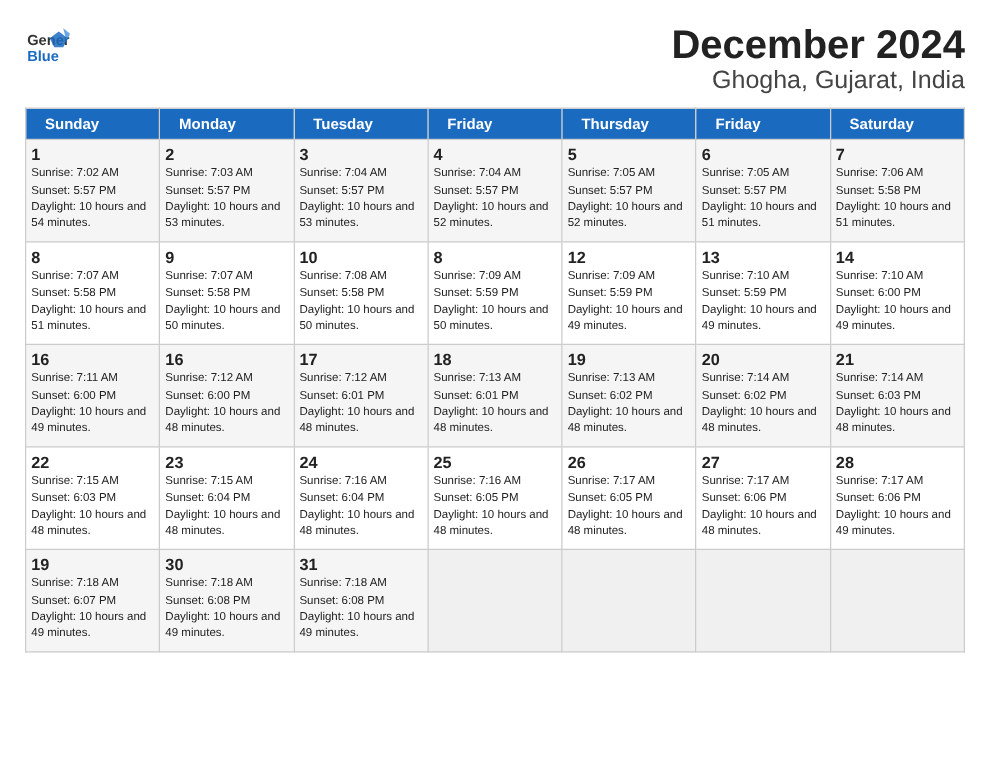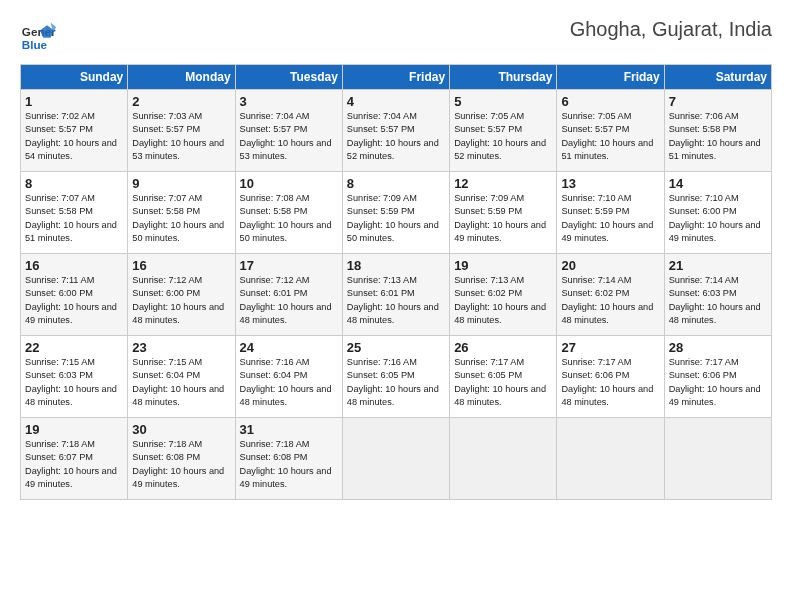--- a/index.html
+++ b/index.html
@@ -46,22 +46,22 @@
     table {
       width: 100%;
       border-collapse: collapse;
       table-layout: fixed;
     }
     thead tr th {
       background-color: #1a6abf;
       color: #fff;
       font-size: 12px;
       font-weight: bold;
-      padding: 5px 4px;
-      text-align: right;
+      padding: 5px 15px;
+      text-align: left;
       border: 1px solid #ccc;
     }
     tbody tr td {
       vertical-align: top;
       border: 1px solid #ccc;
       padding: 4px 4px 3px 4px;
       font-size: 9.5px;
       color: #222;
       height: 82px;
       background: #fff;
@@ -90,20 +90,21 @@
   <div class="header">
     <div class="logo">
       <svg class="logo-icon" viewBox="0 0 40 40">
         <text x="2" y="20" font-size="13" font-weight="bold" fill="#333" font-family="Arial">General</text>
         <text x="2" y="34" font-size="13" font-weight="bold" fill="#1a6abf" font-family="Arial">Blue</text>
         <polygon points="30,8 38,14 34,22 26,22 22,14" fill="#1a6abf" opacity="0.85"></polygon>
         <polygon points="34,5 40,10 37,17" fill="#2980d9" opacity="0.7"></polygon>
       </svg>
     </div>
     <div class="title-block">
+      <div class="month-title">December 2024</div>
       <div class="location">Ghogha, Gujarat, India</div>
     </div>
   </div>
 
   <table>
     <thead>
       <tr>
         <th>Sunday</th>
         <th>Monday</th>
         <th>Tuesday</th>

